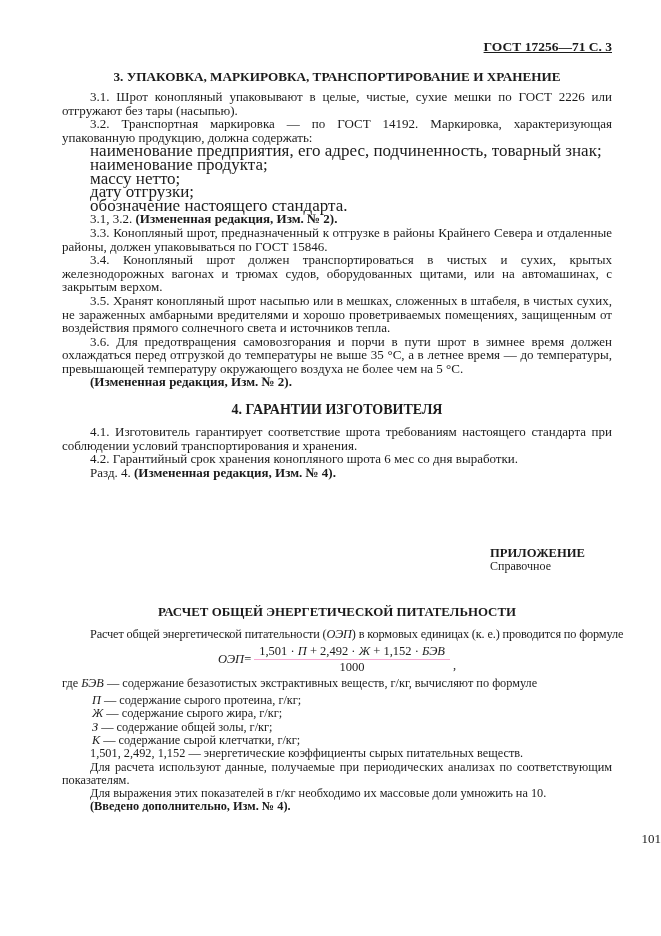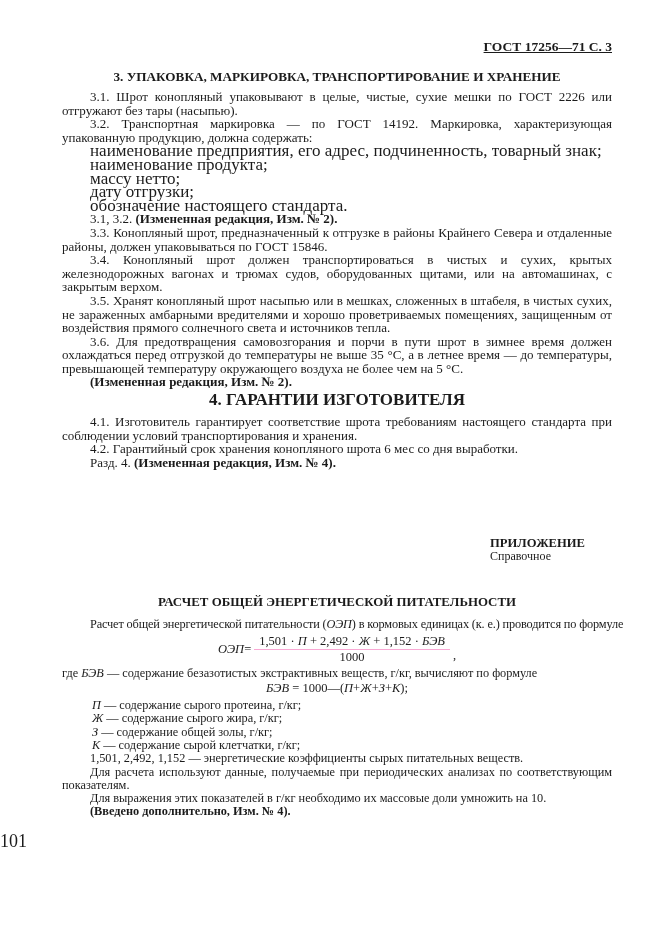--- a/index.html
+++ b/index.html
@@ -39,23 +39,23 @@
   .list-item{
     font-size:17px;
     line-height:13.6px;
     margin-left:28px;
   }
   .b{font-weight:bold;}
   .i{font-style:italic;}
   .sec4-title{
     text-align:center;
     font-weight:bold;
-    font-size:17px;
-    line-height:14px;
-    margin-top:4px;
+    font-size:14px;
+    line-height:14px;
+    margin-top:14px;
     margin-bottom:8px;
   }
   .apx-label-wrap{
     margin-top:68px;
     margin-left:428px;
     line-height:13px;
   }
   .apx-label{font-weight:bold;font-size:12.6px;}
   .apx-sublabel{font-size:12px;}
   .apx-title{
@@ -118,22 +118,22 @@
   }
   .coef-line{
     font-size:12.3px;
     line-height:13.3px;
     text-indent:28px;
   }
   .page-number{
     position:absolute;
     left:0;right:0;
     top:831px;
-    text-align:left;
-    font-size:18px;
+    text-align:right;
+    font-size:13px;
   }
 </style>
 </head>
 <body>
 
 <div class="page">
 
   <div class="hdr">ГОСТ 17256—71 С. 3</div>
 
   <div class="sec-title">3. УПАКОВКА, МАРКИРОВКА, ТРАНСПОРТИРОВАНИЕ И ХРАНЕНИЕ</div>
@@ -176,21 +176,20 @@
       <span> = </span>
       <span class="frac">
         <span class="num"><span>1,501 · </span><span class="i">П</span><span> + 2,492 · </span><span class="i">Ж</span><span> + 1,152 · </span><span class="i">БЭВ</span></span>
         <span class="den">1000</span>
       </span>
       <span class="f-tail">,</span>
   </div>
 
   <div class="where-line"><span>где </span><span class="i">БЭВ</span><span> — содержание безазотистых экстрактивных веществ, г/кг, вычисляют по формуле</span></div>
 
-  <div class="formula-line"><span class="i">БЭВ</span><span> = 1000—(</span><span class="i">П</span><span>+</span><span class="i">Ж</span><span>+</span><span class="i">З</span><span>+</span><span class="i">К</span><span>);</span></div>
 
   <div class="defs">
     <div class="def-item"><span class="i">П</span><span> — содержание сырого протеина, г/кг;</span></div>
     <div class="def-item"><span class="i">Ж</span><span> — содержание сырого жира, г/кг;</span></div>
     <div class="def-item"><span class="i">З</span><span> — содержание общей золы, г/кг;</span></div>
     <div class="def-item"><span class="i">К</span><span> — содержание сырой клетчатки, г/кг;</span></div>
   </div>
 
   <div class="coef-line">1,501, 2,492, 1,152 — энергетические коэффициенты сырых питательных веществ.</div>
 

